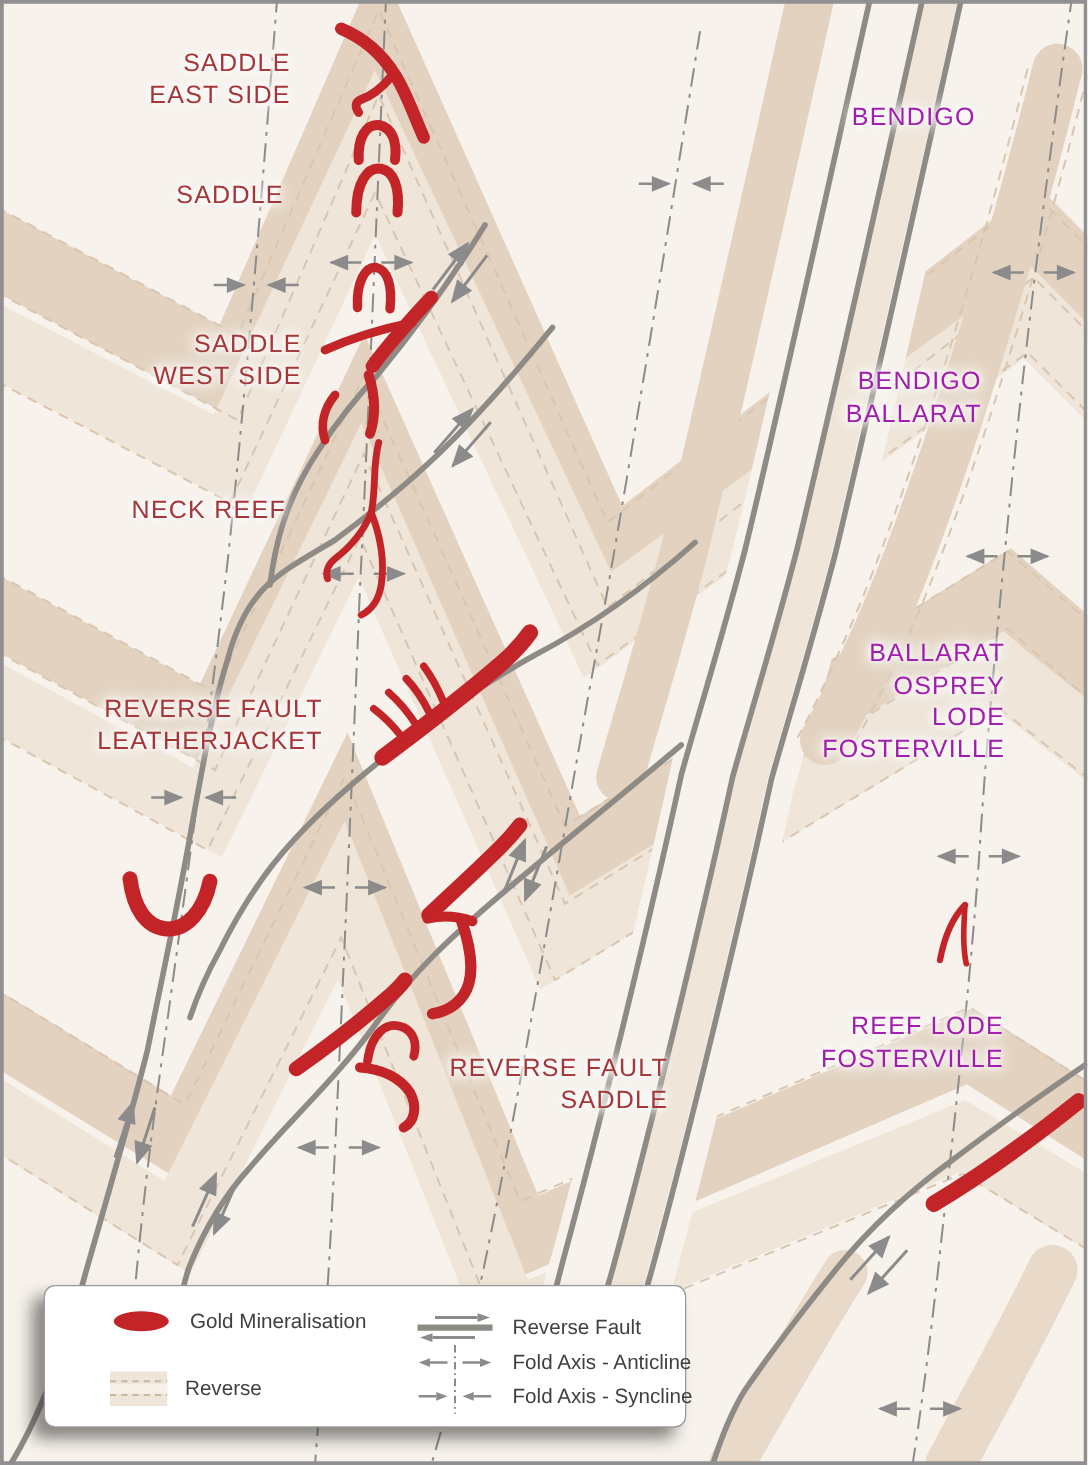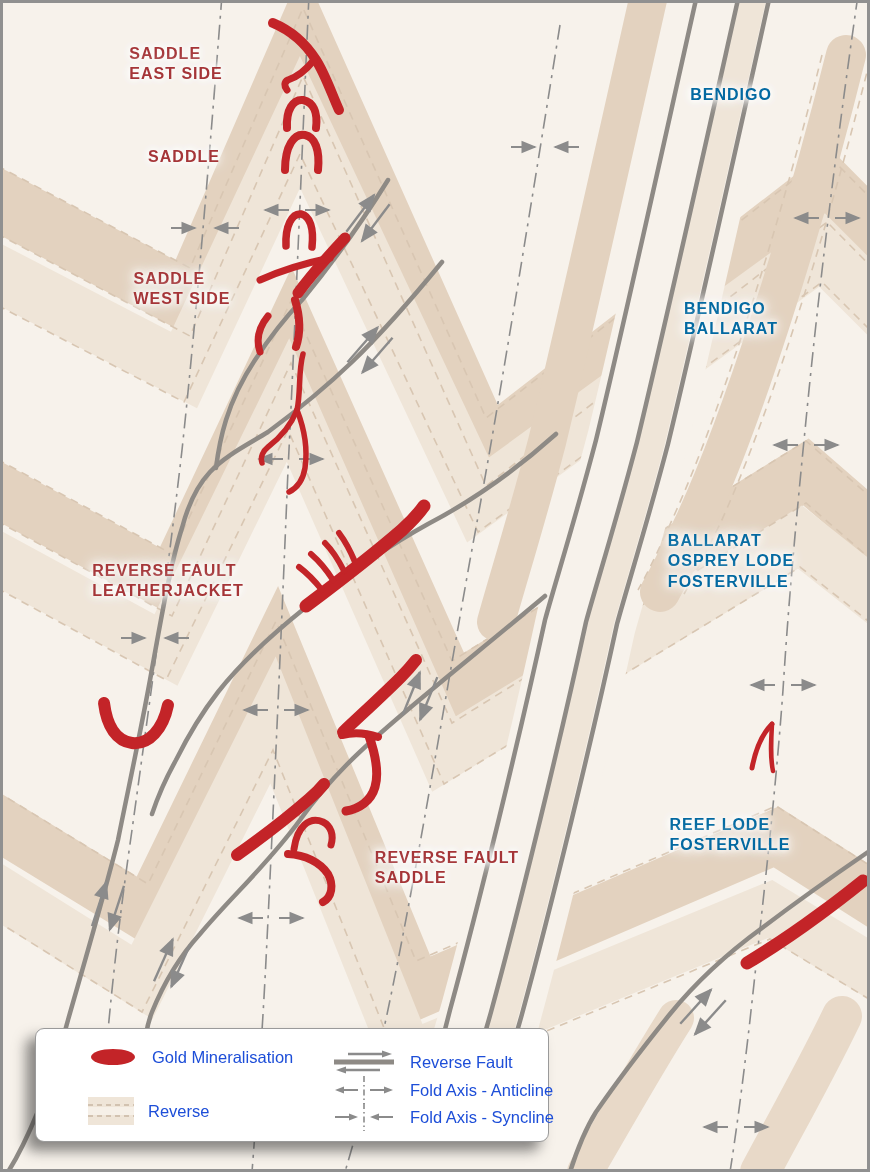--- a/index.html
+++ b/index.html
@@ -1,27 +1,27 @@
 <!DOCTYPE html>
 <html><head>
 <meta charset="utf-8">
 <style>
   html,body{margin:0;padding:0;background:#ffffff;font-family:"Liberation Sans",sans-serif;}
   #stage{position:relative;width:870px;height:1172px;overflow:hidden;background:#F7F2EB;}
   #stage svg.map{position:absolute;left:0;top:0;}
-  .map-label{position:absolute;transform:translate(-50%,-50%);text-align:left;font-weight:bold;
-    font-size:16px;line-height:1.28;letter-spacing:1px;white-space:pre-line;
+  .map-label{position:absolute;transform:translate(-50%,-50%);text-align:right;font-weight:normal;
+    font-size:20px;line-height:1.28;letter-spacing:1px;white-space:pre-line;
     text-shadow:0 0 4px #fff,0 0 8px #fff,0 0 12px #fff,0 0 16px #fff,0 0 20px #fff;}
   .label-red{color:#A53538;}
-  .label-green{color:#0369a1;}
+  .label-green{color:#a21caf;}
   #legend{position:absolute;left:35px;top:1028px;width:512px;height:112px;background:#ffffff;
     border:1.5px solid #9A9A9A;border-radius:9px;
     box-shadow:-9px 9px 13px rgba(45,45,45,.55);}
   .lg-row{position:absolute;display:flex;align-items:center;gap:14px;}
-  .lg-text{font-size:16.5px;color:#1d4ed8;white-space:nowrap;}
+  .lg-text{font-size:16.5px;color:#404040;white-space:nowrap;}
   .lg-sym{flex:0 0 auto;display:block;}
 </style>
 </head>
 <body>
 
 <div id="stage">
 
 <svg class="map" width="870" height="1172" viewBox="0 0 870 1172">
   <defs>
     <marker id="ah" markerWidth="9" markerHeight="9" viewBox="0 0 10 10" refX="8" refY="5" orient="auto">
@@ -176,20 +176,21 @@
   </g>
 
   <rect x="1.5" y="1.5" width="867" height="1169" fill="none" stroke="#909090" stroke-width="3"></rect>
 </svg>
 
 <div class="map-label label-red" style="left:176px;top:64px">SADDLE
 EAST SIDE</div>
 <div class="map-label label-red" style="left:184px;top:157px">SADDLE</div>
 <div class="map-label label-red" style="left:182px;top:289px">SADDLE
 WEST SIDE</div>
+<div class="map-label label-red" style="left:167px;top:409px">NECK REEF</div>
 <div class="map-label label-red" style="left:168px;top:581px">REVERSE FAULT
 LEATHERJACKET</div>
 <div class="map-label label-red" style="left:447px;top:868px">REVERSE FAULT
 SADDLE</div>
 
 <div class="map-label label-green" style="left:731px;top:95px">BENDIGO</div>
 <div class="map-label label-green" style="left:731px;top:319px">BENDIGO
 BALLARAT</div>
 <div class="map-label label-green" style="left:731px;top:562px">BALLARAT
 OSPREY LODE

